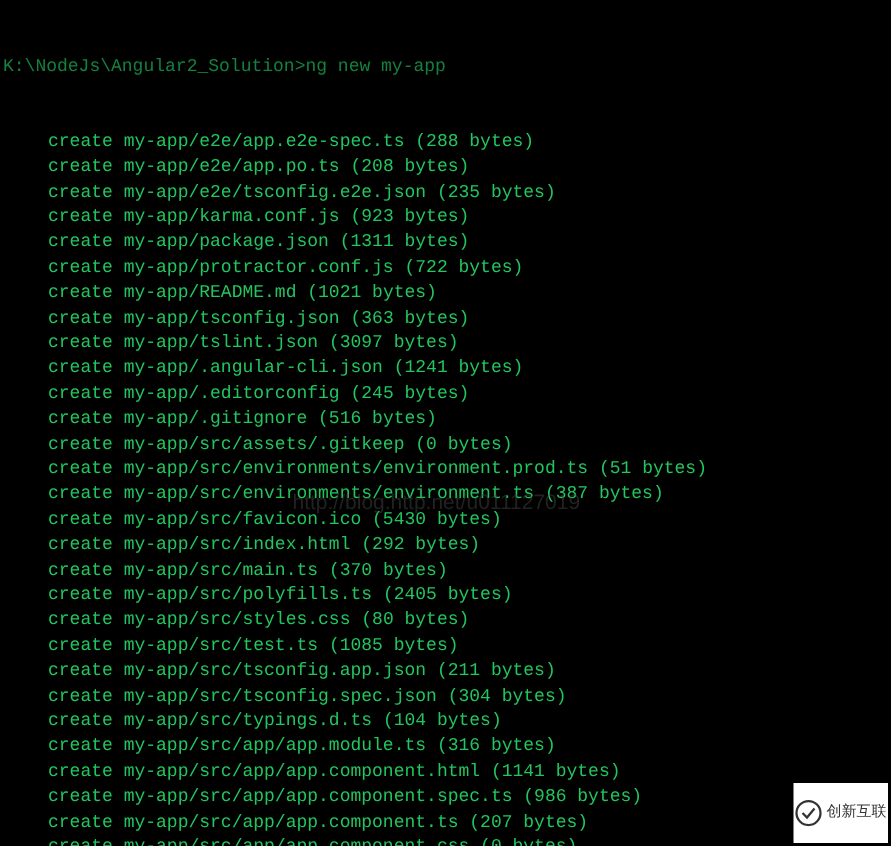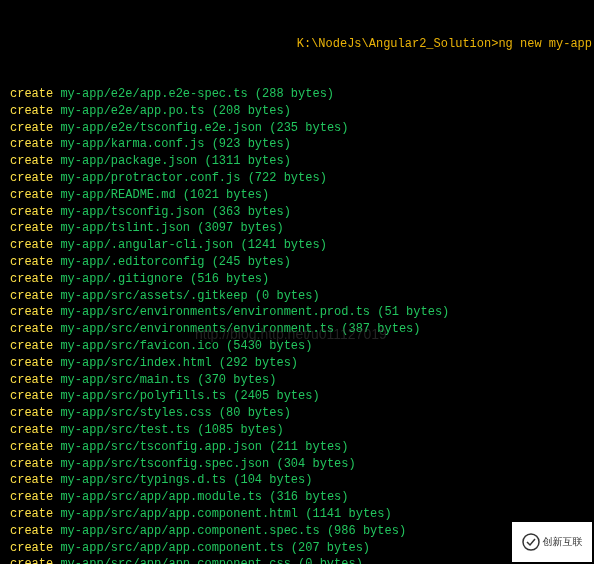--- a/index.html
+++ b/index.html
@@ -16,48 +16,47 @@
       padding: 2px;
       width: 594px;
       height: 564px;
       overflow: hidden;
       position: relative;
     }
     .terminal {
       white-space: pre;
     }
     .prompt {
-      color: #eab308;
-      text-align: right;
+      color: #15803d;
     }
     .create-line {
       display: block;
     }
     .create-label {
-      color: #fde047;
-      margin-left: 8px;
+      color: #22c55e;
+      margin-left: 30px;
     }
     .create-path {
       color: #22c55e;
     }
     .watermark {
       position: absolute;
       top: 325px;
       left: 195px;
       color: #444;
       font-size: 14px;
       font-family: sans-serif;
       opacity: 0.5;
       pointer-events: none;
     }
     .logo-badge {
       position: absolute;
       bottom: 2px;
       right: 2px;
-      width: 80px;
+      width: 63px;
       height: 40px;
       background: #fff;
       display: flex;
       align-items: center;
       justify-content: center;
       font-family: sans-serif;
       font-size: 10px;
       color: #333;
       margin-top: 20px;
     }

